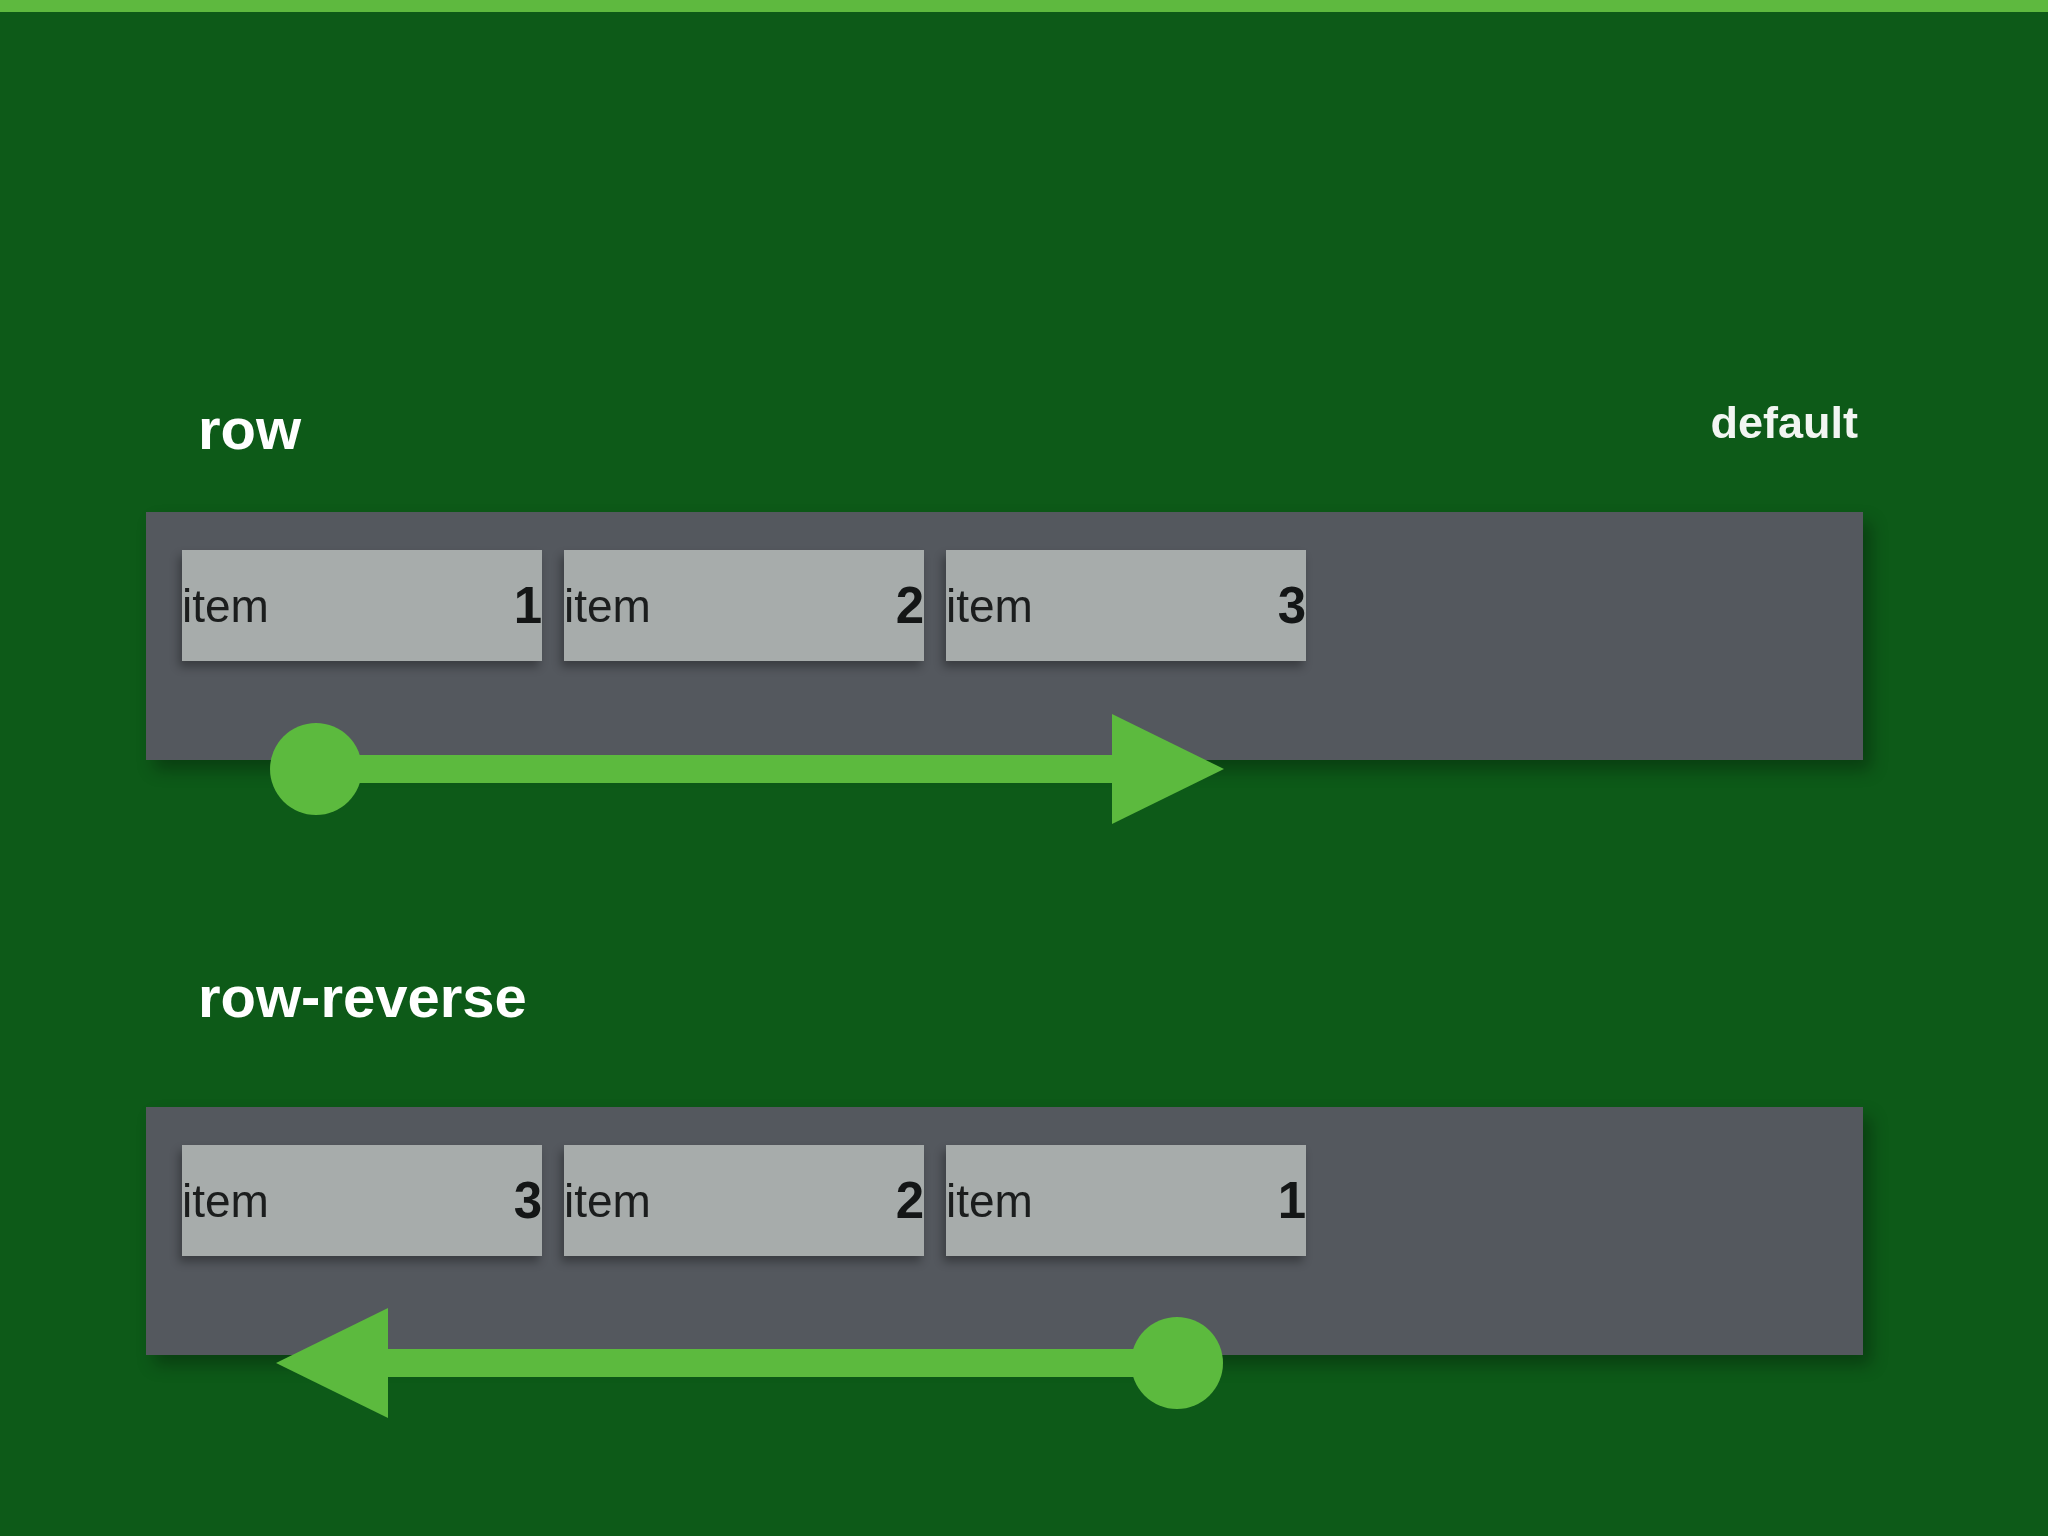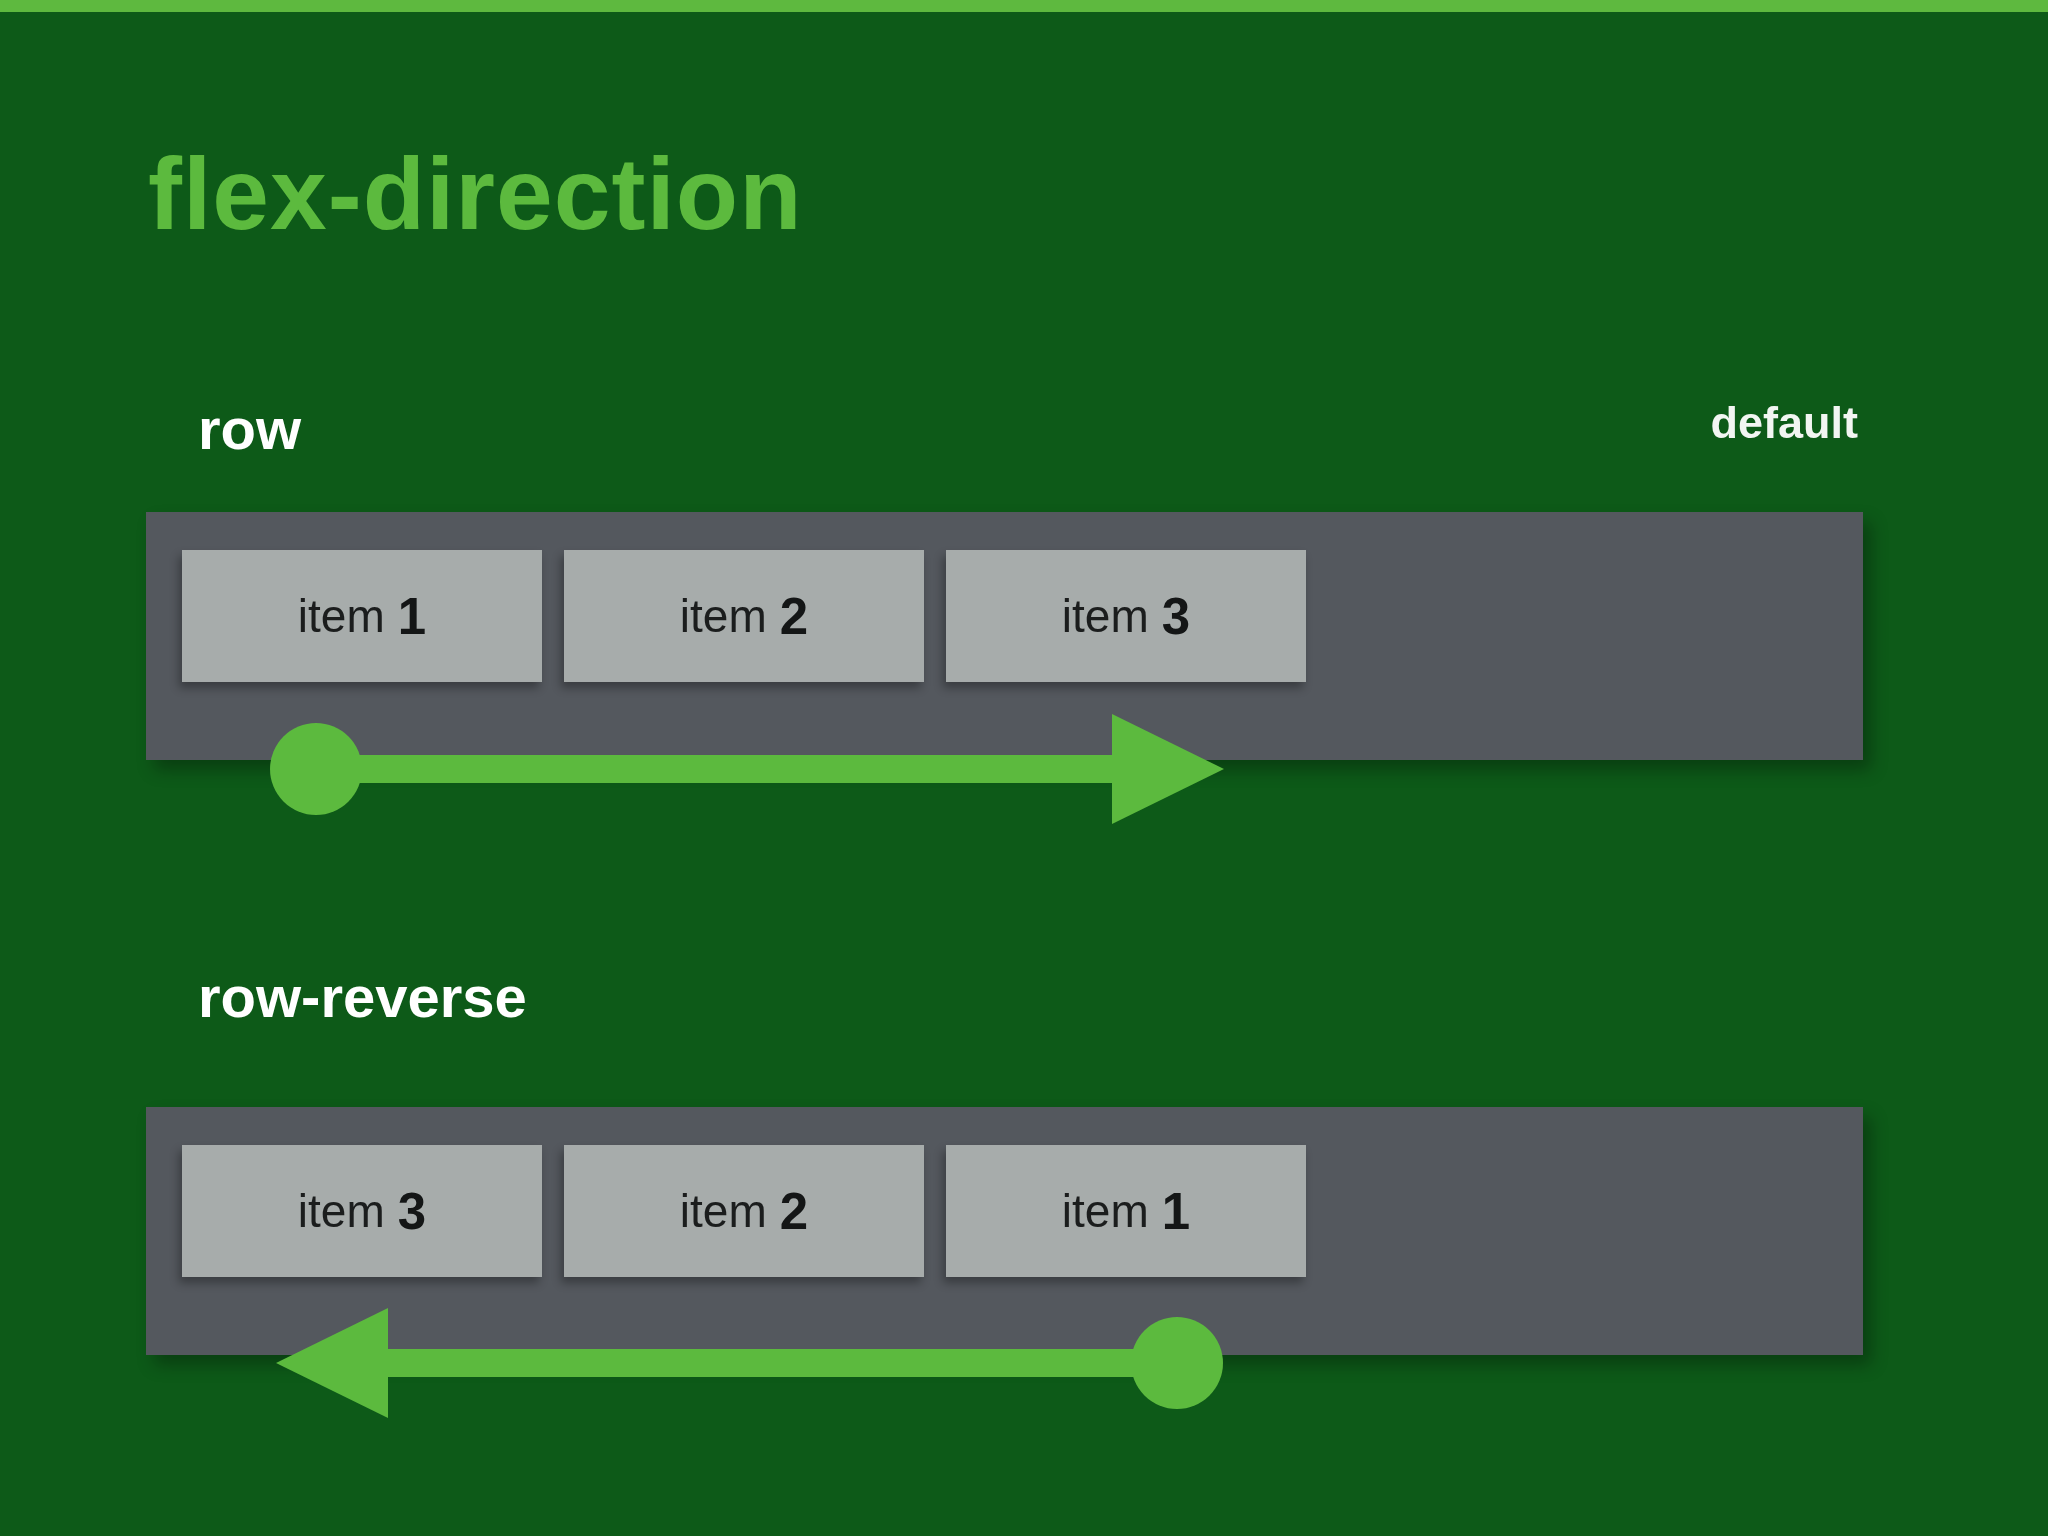--- a/index.html
+++ b/index.html
@@ -56,26 +56,26 @@
     box-shadow: 8px 10px 16px rgba(0,0,0,0.30);
     box-sizing: border-box;
     padding: 38px 0 0 36px;
     display: flex;
     flex-direction: row;
     gap: 22px;
   }
   .container-1 { top: 512px; }
   .container-2 { top: 1107px; }
   .flex-item {
-    width: 360px; height: 132px;
+    width: 360px; height: 111px;
     background: #a7acab;
     box-shadow: -3px 6px 9px rgba(0,0,0,0.32);
     display: flex;
     align-items: center;
-    justify-content: center;
+    justify-content: space-between;
     flex: 0 0 auto;
   }
   .item-prefix {
     font-size: 46px;
     font-weight: 400;
     color: #1b1d1d;
   }
   .item-number {
     font-size: 51px;
     font-weight: 700;
@@ -90,21 +90,20 @@
   .arrow-2 { top: 1300px; }
   .arrow-shape { fill: #5cba3e; }
 </style>
 </head>
 <body>
 
 <div class="canvas">
 
   <div class="top-bar"></div>
 
-  <h1 class="title">flex-direction</h1>
 
   <div class="section-label label-row">row</div>
 
   <div class="default-badge">default</div>
 
   <div class="flex-container container-1">
     <div class="flex-item">
       <span class="item-prefix">item</span>
       <span class="item-number">1</span>
     </div>

